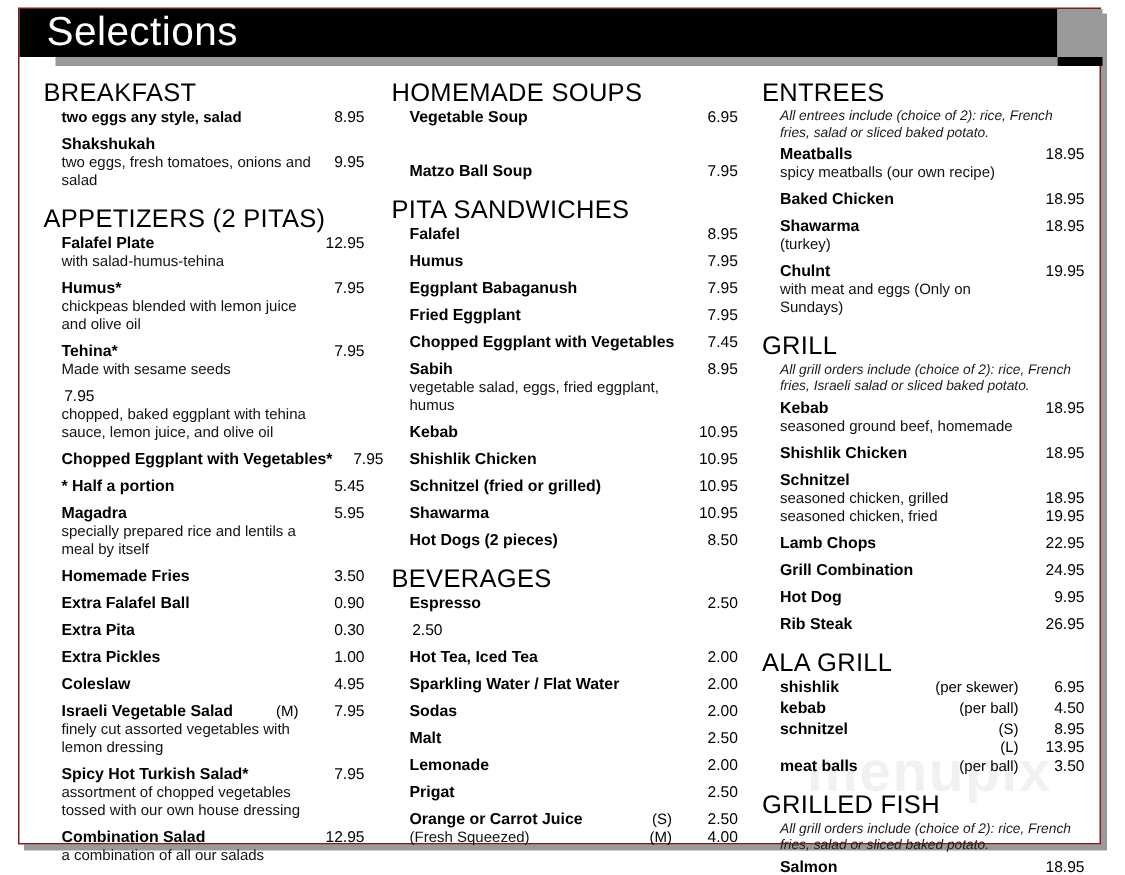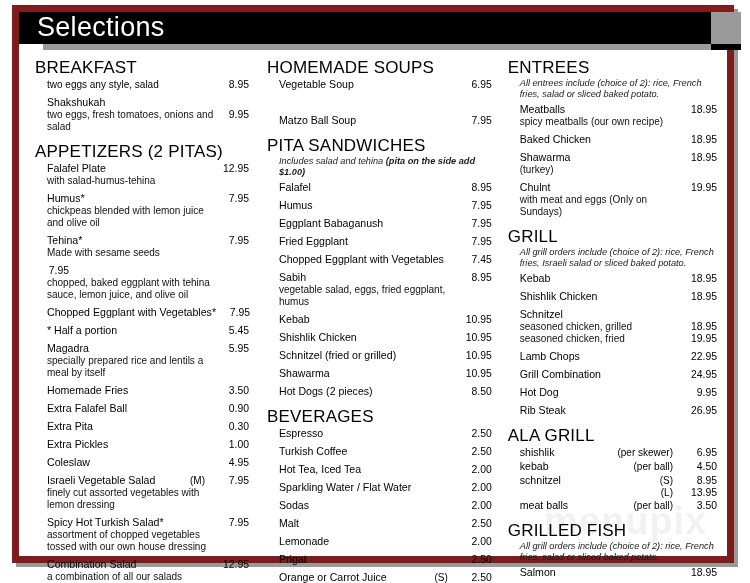--- a/index.html
+++ b/index.html
@@ -17,21 +17,21 @@
     position: relative;
   }
 
   #page {
     position: absolute;
     left: 12px;
     top: 5px;
     width: 722px;
     height: 558px;
     background: #ffffff;
-    border: 7px solid #7f1d1d;
+    border: 1px solid #7f1d1d;
     box-sizing: border-box;
   }
   #page-shadow {
     position: absolute;
     left: 16px;
     top: 9px;
     width: 722px;
     height: 558px;
     background: #9a9a9a;
     z-index: 0;
@@ -132,26 +132,26 @@
   }
   .item.tight { margin-bottom: 1px; }
   .row {
     display: flex;
     align-items: baseline;
     line-height: 13px;
   }
   .name {
     flex: 1 1 auto;
     font-size: 10.6px;
-    font-weight: normal;
+    font-weight: bold;
     padding-left: 12px;
     white-space: nowrap;
   }
   .name.plain {
-    font-weight: normal;
+    font-weight: bold;
     font-size: 10px;
   }
   .qual {
     flex: 0 0 auto;
     font-size: 10px;
     font-weight: normal;
     padding-right: 10px;
     white-space: nowrap;
     text-align: left;
   }
@@ -365,21 +365,20 @@
           </div>
           <div class="spacer-lg"></div>
         </div>
         <div class="item">
           <div class="row">
             <span class="name">Matzo Ball Soup</span>
             <span class="price">7.95</span>
           </div>
         </div>
         <div class="sec-head">PITA SANDWICHES</div>
-        <div class="sec-note">Includes salad and tehina <b>(pita on the side add $1.00)</b></div>
         <div class="item">
           <div class="row">
             <span class="name">Falafel</span>
             <span class="price">8.95</span>
           </div>
         </div>
         <div class="item">
           <div class="row">
             <span class="name">Humus</span>
             <span class="price">7.95</span>
@@ -445,21 +444,20 @@
         </div>
         <div class="sec-head">BEVERAGES</div>
         <div class="item">
           <div class="row">
             <span class="name">Espresso</span>
             <span class="price">2.50</span>
           </div>
         </div>
         <div class="item">
           <div class="row">
-            <span class="name">Turkish Coffee</span>
             <span class="price">2.50</span>
           </div>
         </div>
         <div class="item">
           <div class="row">
             <span class="name">Hot Tea, Iced Tea</span>
             <span class="price">2.00</span>
           </div>
         </div>
         <div class="item">
@@ -544,20 +542,24 @@
             <span class="price"></span>
           </div>
         </div>
         <div class="sec-head">GRILL</div>
         <div class="sec-note">All grill orders include (choice of 2): rice, French fries, Israeli salad or sliced baked potato.</div>
         <div class="item">
           <div class="row">
             <span class="name">Kebab</span>
             <span class="price">18.95</span>
           </div>
+          <div class="desc-row">
+            <div class="desc">seasoned ground beef, homemade</div>
+            <span class="price"></span>
+          </div>
         </div>
         <div class="item">
           <div class="row">
             <span class="name">Shishlik Chicken</span>
             <span class="price">18.95</span>
           </div>
         </div>
         <div class="item">
           <div class="row">
             <span class="name">Schnitzel</span>

